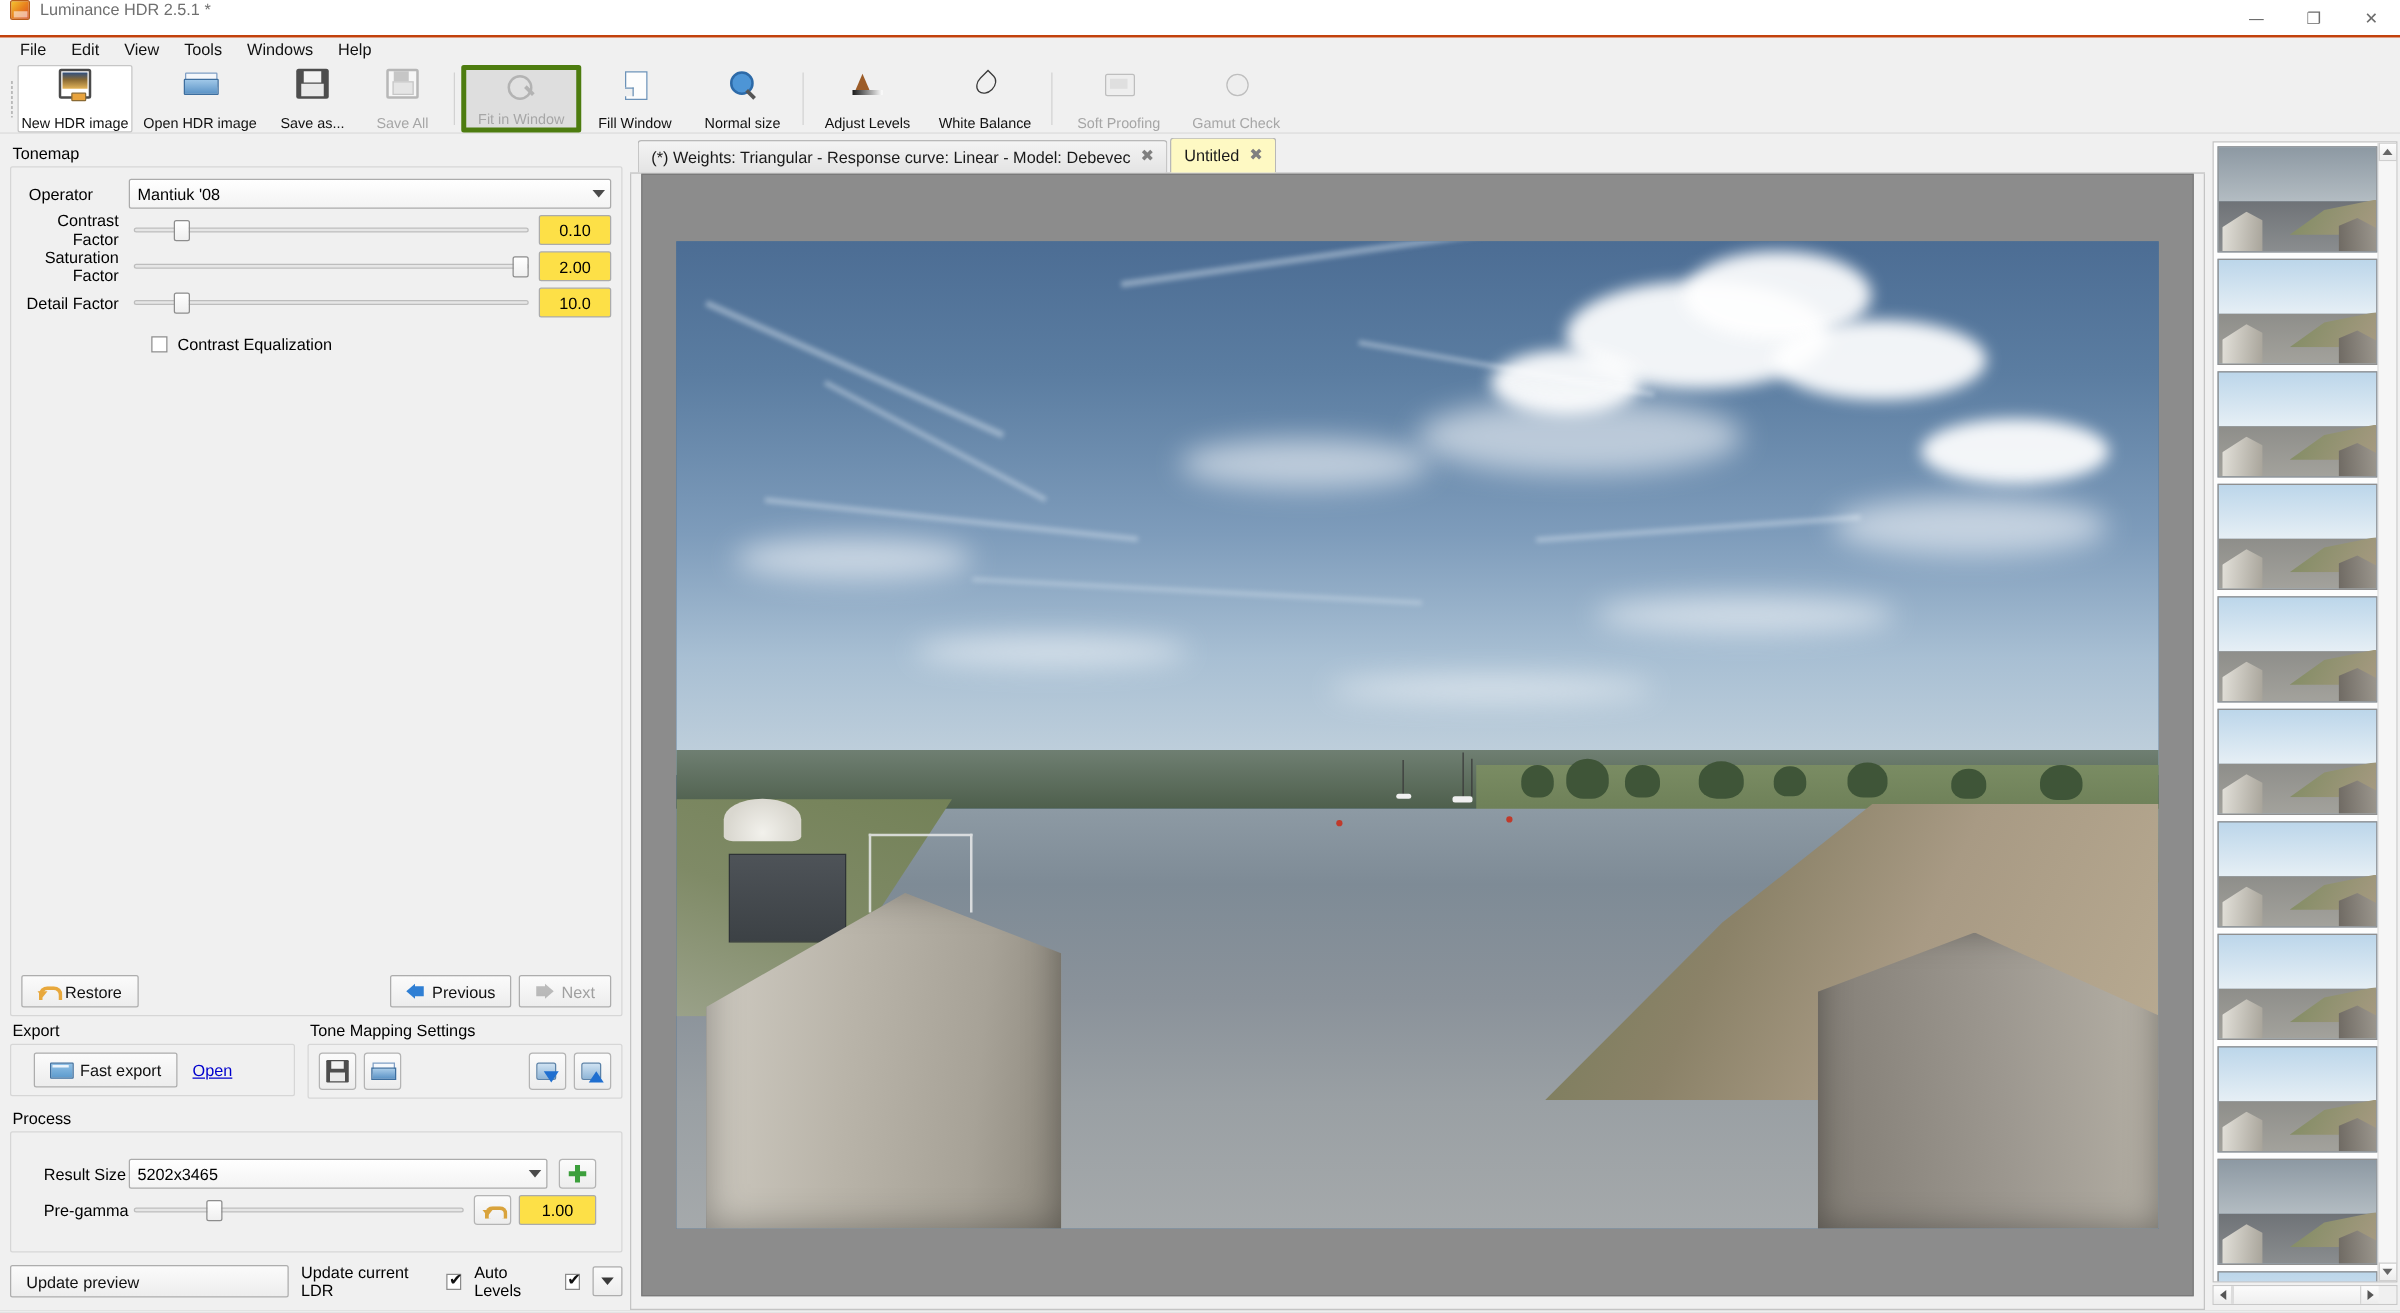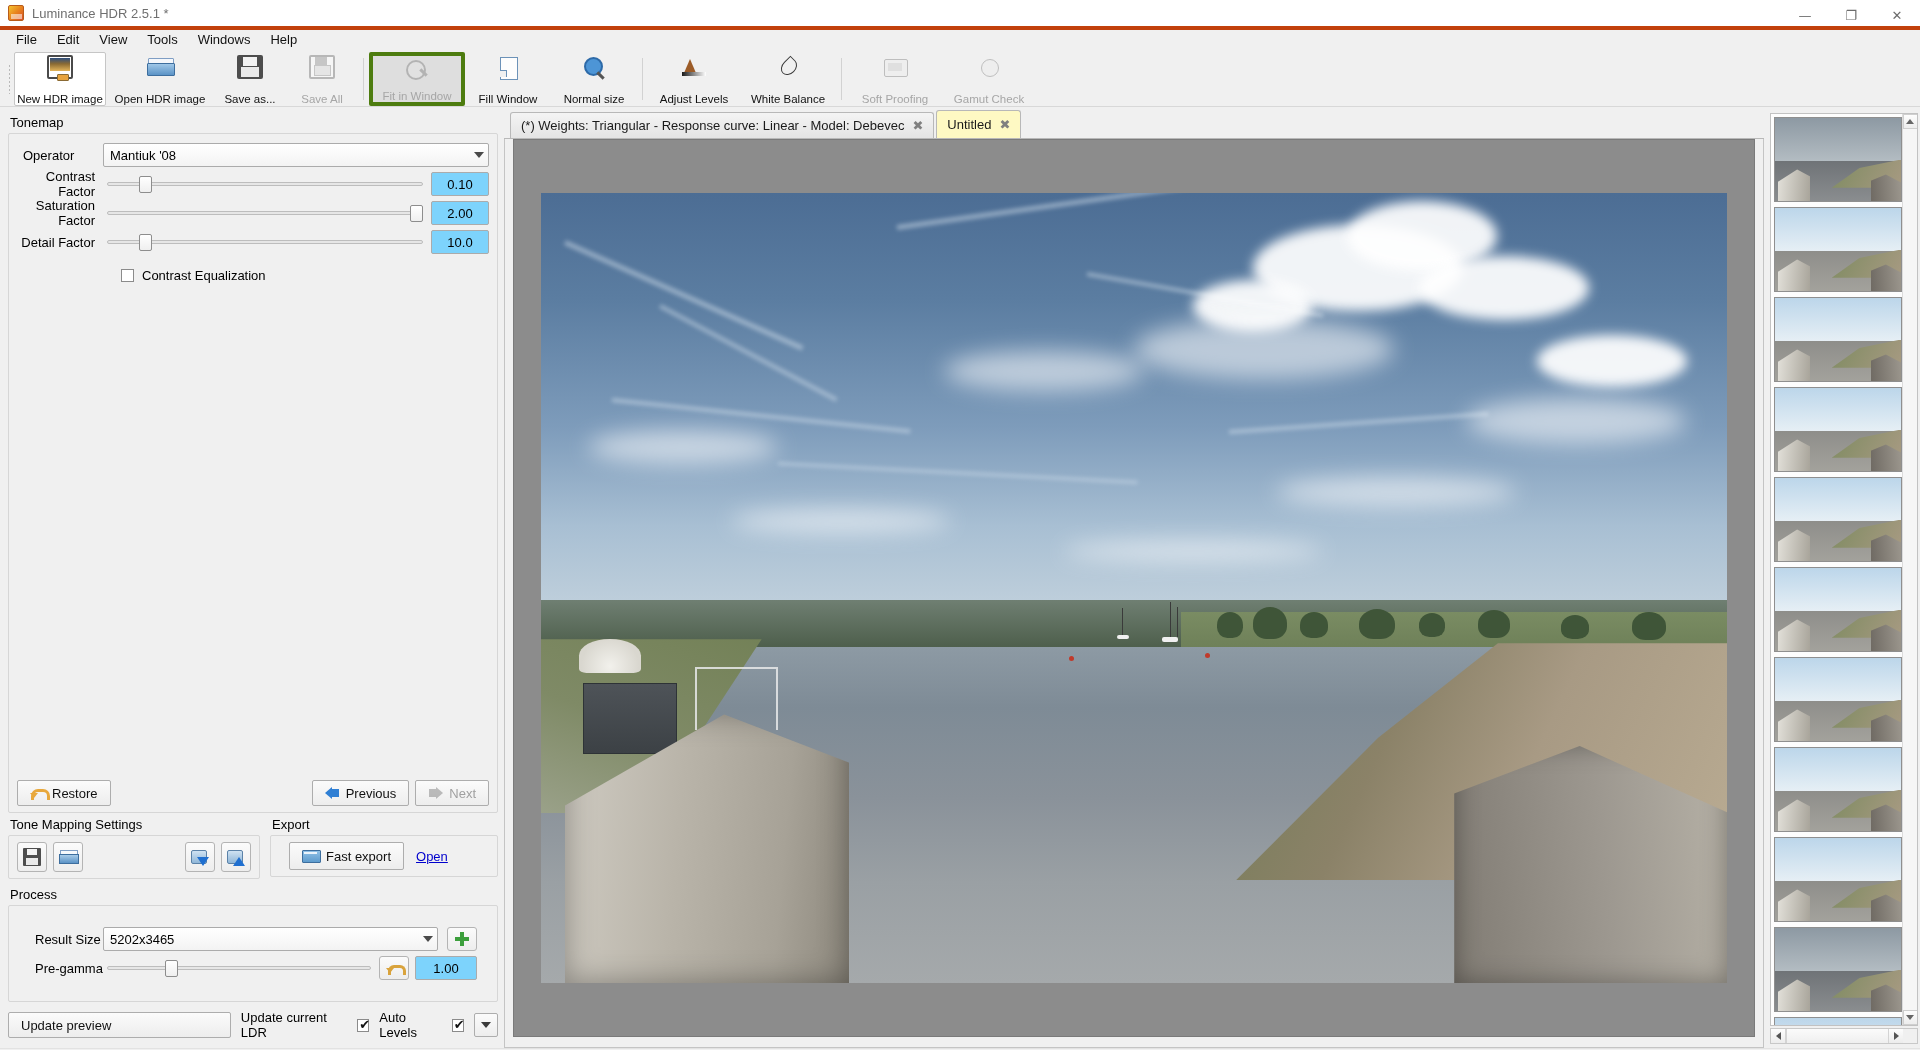--- a/index.html
+++ b/index.html
@@ -9,22 +9,22 @@
     overflow: hidden;
     font-family: "Liberation Sans", sans-serif;
     font-size: 13px;
     color: #000;
     background: #f0f0f0;
   }
 
   
   #titlebar {
     height: 30px; background: #ffffff;
-    display: flex; align-items: center;
-    border-bottom: 4px solid #c2410c;
+    display: flex; align-items: flex-start;
+    border-bottom: 2px solid #c2410c;
     position: relative;
   }
   #app-icon {
     width: 16px; height: 16px; margin-left: 8px; margin-right: 8px;
     background: linear-gradient(135deg,#f4c430 0%, #e8821e 50%, #d94f2b 100%);
     border: 1px solid #b85c1a; border-radius: 2px;
     position: relative; flex: none;
   }
   #app-icon::after{
     content:""; position:absolute; left:2px; top:8px; width:11px; height:5px;
@@ -135,21 +135,21 @@
   .slider { flex: 1; height: 24px; position: relative; margin: 0 8px 0 4px; }
   .slider .groove {
     position: absolute; left: 0; right: 0; top: 10px; height: 4px;
     background: #e6e6e6; border: 1px solid #bdbdbd; border-radius: 2px;
   }
   .slider .handle {
     position: absolute; top: 4px; width: 13px; height: 17px;
     background: linear-gradient(#ffffff,#efefef); border: 1px solid #8d8d8d; border-radius: 2px;
   }
   .spin {
-    width: 58px; height: 24px; background: #7dd3fc; border: 1px solid #ababab; border-radius: 2px;
+    width: 58px; height: 24px; background: #fde047; border: 1px solid #ababab; border-radius: 2px;
     display: flex; align-items: center; justify-content: center; font-size: 13px;
   }
   .spin.wide { width: 62px; }
 
   .check-row { display: flex; align-items: center; gap: 8px; margin: 10px 0 0 104px; }
   .cb { width: 13px; height: 13px; background: #fff; border: 1px solid #8b8b8b; position: relative; }
   .cb.checked::after {
     content: "\2714"; position: absolute; left: 1px; top: -3px; font-size: 13px; color: #111;
     font-family: "DejaVu Sans", sans-serif;
   }
@@ -492,48 +492,48 @@
           <span>Previous</span>
         </div>
         <div class="btn disabled">
           <span class="garrow right"></span>
           <span>Next</span>
         </div>
       </div>
     </div>
 
     <div id="tms-export-wrap">
+      <div id="export-col">
+        <div class="group-title">Export</div>
+        <div class="group-box pad-box" style="gap:12px;padding-left:18px">
+          <div class="btn" style="height:28px">
+            <span class="mini mini-export"></span>
+            <span>Fast export</span>
+          </div>
+          <a class="link">Open</a>
+        </div>
+      </div>
       <div id="tms-col">
         <div class="group-title">Tone Mapping Settings</div>
         <div class="group-box pad-box">
           <div class="icon-btn">
               <span class="mini mini-save"></span>
             </div>
           <div class="icon-btn">
               <span class="mini mini-load"></span>
             </div>
           <div style="flex:1"></div>
           <div class="icon-btn">
               <span class="mini mini-dl"></span>
             </div>
           <div class="icon-btn">
               <span class="mini mini-ul"></span>
             </div>
         </div>
       </div>
-      <div id="export-col">
-        <div class="group-title">Export</div>
-        <div class="group-box pad-box" style="gap:12px;padding-left:18px">
-          <div class="btn" style="height:28px">
-            <span class="mini mini-export"></span>
-            <span>Fast export</span>
-          </div>
-          <a class="link">Open</a>
-        </div>
-      </div>
     </div>
 
     <div class="group-title" style="margin-top:8px">Process</div>
     <div class="group-box" style="padding:20px">
       <div class="row">
         <div class="row-lbl" style="width:74px">Result Size</div>
         <div class="combo">
           <span>5202x3465</span>
           <span class="caret"></span>
         </div>

